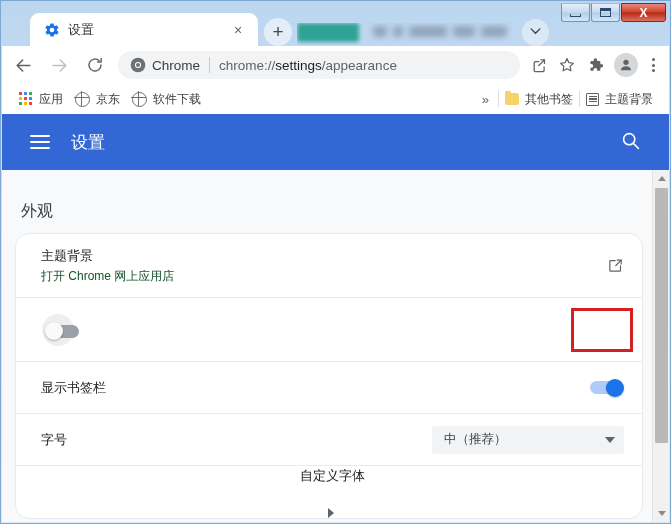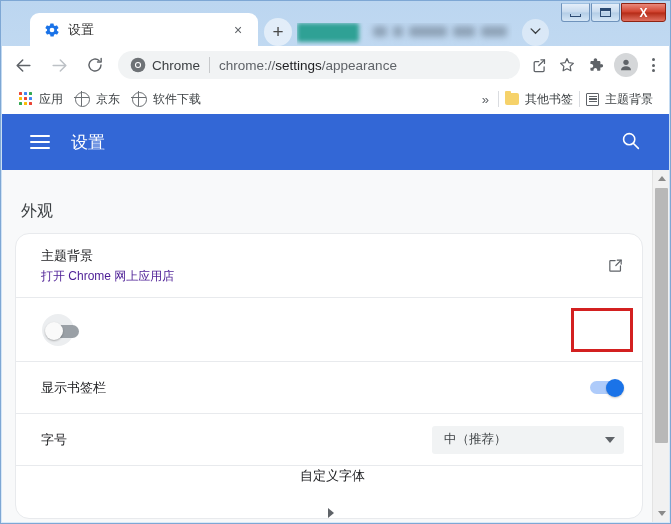--- a/index.html
+++ b/index.html
@@ -195,21 +195,21 @@
   .row {
     position: relative;
     display: flex; align-items: center;
     padding: 0 18px 0 25px;
     border-bottom: 1px solid #e8eaed;
     min-height: 64px;
   }
   .row:last-child { border-bottom: none; flex-direction: column; }
   .row .texts { flex: 1; }
   .row .rtitle { font-size: 13px; color: #202124; line-height: 19px; }
-  .row .rsub { font-size: 12px; color: #4c1d95; line-height: 18px; margin-top: 2px; }
+  .row .rsub { font-size: 12px; color: #14532d; line-height: 18px; margin-top: 2px; }
 
   .ext-icon { width: 17px; height: 17px; color: #5f6368; }
 
   
   .toggle-off-wrap {
     position: relative; width: 42px; height: 34px;
     display: flex; align-items: center; justify-content: center;
   }
   .toggle-off-wrap .ripple {
     position: absolute; left: 1px; top: 1px; width: 32px; height: 32px;

